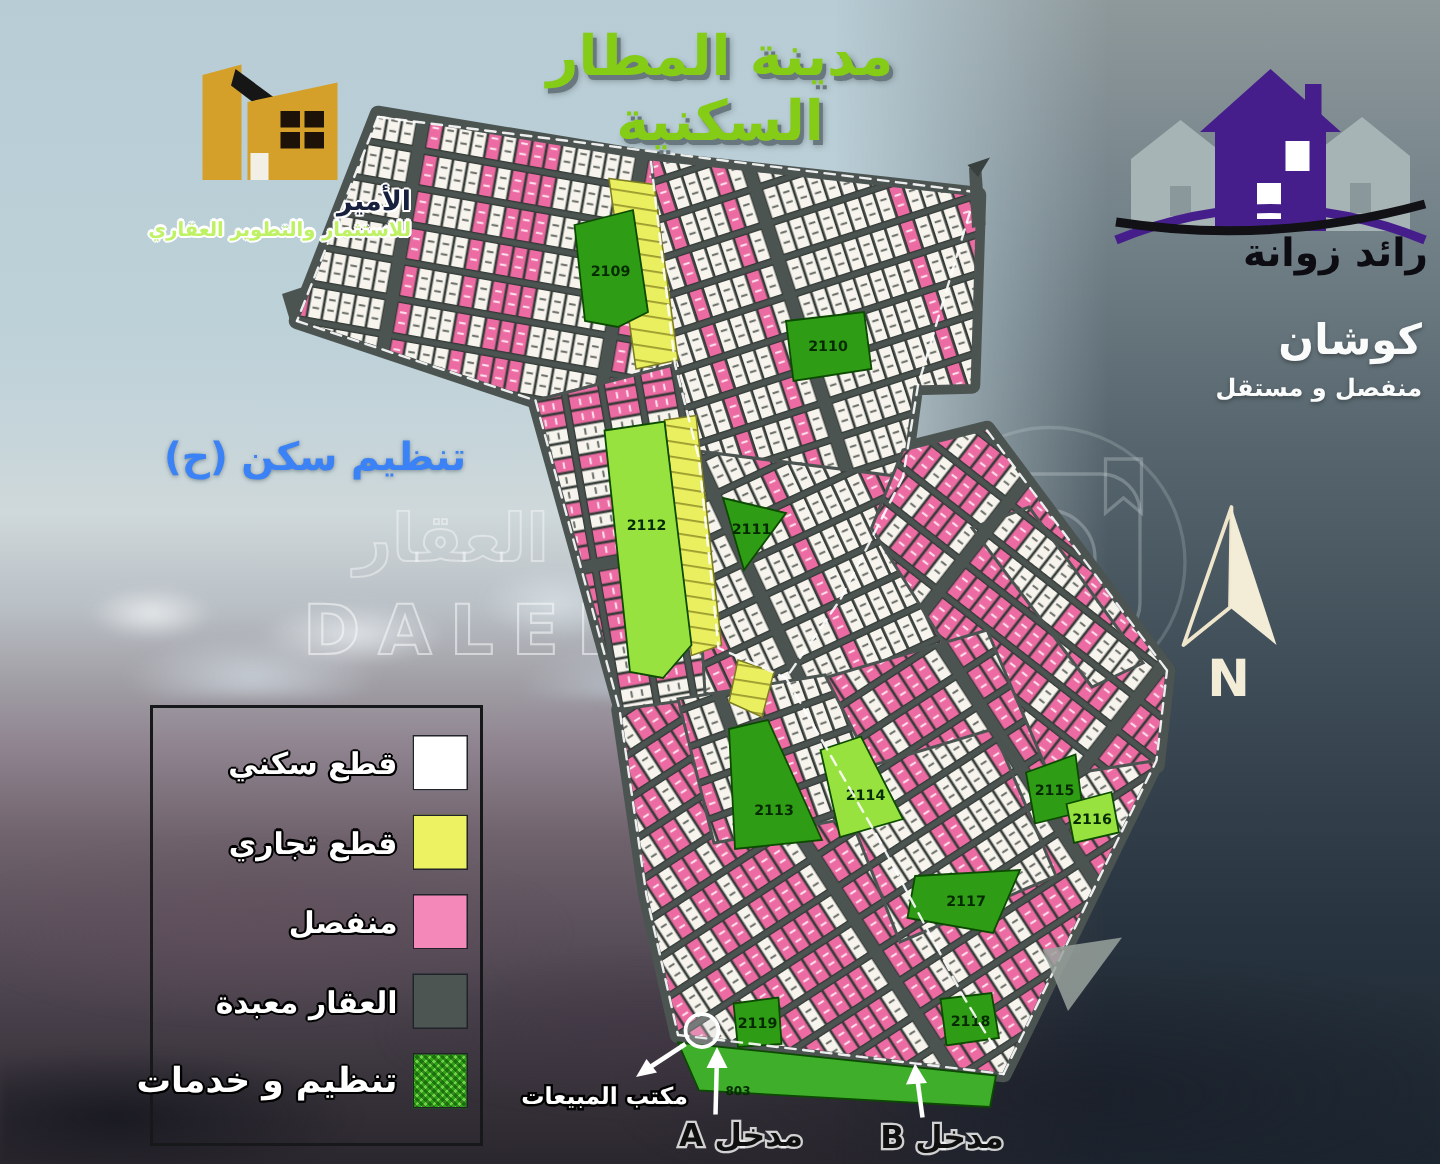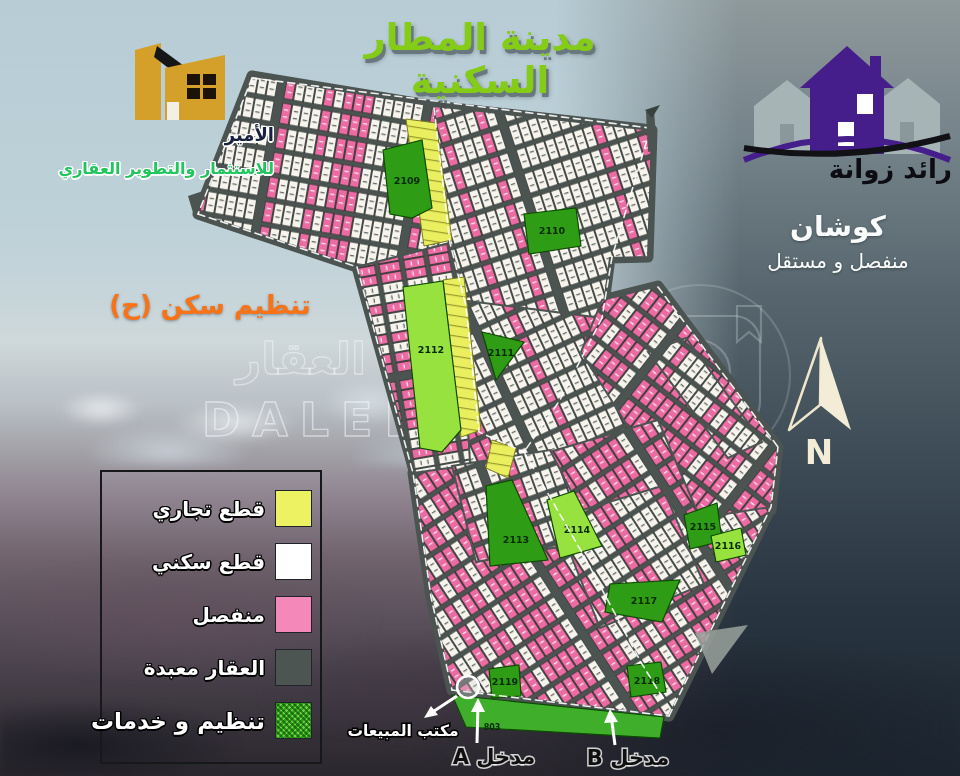--- a/index.html
+++ b/index.html
@@ -31,32 +31,32 @@
   .outline-b{text-shadow:-1.5px 0 #000,1.5px 0 #000,0 -1.5px #000,0 1.5px #000,
              -1px -1px #000,1px 1px #000,-1px 1px #000,1px -1px #000;}
   .outline-w{text-shadow:-1.5px 0 #fff,1.5px 0 #fff,0 -1.5px #fff,0 1.5px #fff,
              -1px -1px #fff,1px 1px #fff,-1px 1px #fff,1px -1px #fff;text-align:right;}
 
   .title{position:absolute;left:290px;top:16px;width:380px;text-align:center;
     font-size:37px;font-weight:bold;color:#84cc16;direction:rtl;
     text-shadow:2.5px 3.5px 0 #68787e,2.5px 3.5px 5px rgba(0,0,0,.35);}
 
   .zone-note{position:absolute;left:100px;top:290px;width:220px;text-align:center;
-    font-size:26px;font-weight:bold;color:#f97316;direction:rtl;
+    font-size:26px;font-weight:bold;color:#3b82f6;direction:rtl;
     text-shadow:0 1px 3px rgba(60,80,90,.55);}
 
-  .deed-note{position:absolute;right:12px;top:210px;width:220px;text-align:center;
+  .deed-note{position:absolute;right:12px;top:210px;width:220px;
     color:#fafcfc;direction:rtl;text-shadow:0 1px 3px rgba(0,0,0,.35);margin-left:20px;}
   .deed-note .l1{font-size:28px;font-weight:bold;letter-spacing:2px;}
-  .deed-note .l2{font-size:20px;font-weight:normal;margin-top:6px;}
+  .deed-note .l2{font-size:16px;font-weight:bold;margin-top:6px;}
 
   
   .amir{position:absolute;left:84px;top:34px;width:190px;text-align:center;direction:rtl;}
   .amir .nm{font-size:18px;font-weight:bold;color:#17203d;margin-top:-2px;}
-  .amir .tg{font-size:16px;font-weight:bold;color:#22c55e;margin-top:14px;white-space:nowrap;}
+  .amir .tg{font-size:13px;font-weight:bold;color:#bef264;margin-top:1px;white-space:nowrap;}
   .raed{position:absolute;right:8px;top:36px;width:220px;text-align:right;}
   .raed .nm{font-size:26px;font-weight:bold;color:#0c0c12;margin-top:-14px;direction:rtl;}
 
   
   .legend{position:absolute;left:100px;top:470px;width:222px;height:294px;
     border:2px solid #17181a;padding:10px 8px 0 4px;direction:rtl;}
   .legend .row{display:flex;align-items:center;gap:10px;height:53px;}
   .legend .sw{flex:0 0 37px;width:37px;height:37px;border:1px solid #20232a;}
   .legend .lbl{font-size:20px;font-weight:bold;color:#fff;white-space:nowrap;}
   .legend .row.big .lbl{font-size:23px;}
@@ -634,26 +634,26 @@
 
   <div class="zone-note">تنظيم سكن (ح)</div>
 
   <div class="deed-note">
     <div class="l1">كوشان</div>
     <div class="l2">منفصل و مستقل</div>
   </div>
 
   <div class="legend">
     <div class="row">
+      <span class="sw" style="background: rgb(255, 255, 255);"></span>
+      <span class="lbl outline-b">قطع سكني</span>
+    </div>
+    <div class="row">
       <span class="sw" style="background: rgb(237, 242, 98);"></span>
       <span class="lbl outline-b">قطع تجاري</span>
-    </div>
-    <div class="row">
-      <span class="sw" style="background: rgb(255, 255, 255);"></span>
-      <span class="lbl outline-b">قطع سكني</span>
     </div>
     <div class="row">
       <span class="sw" style="background: rgb(244, 137, 185);"></span>
       <span class="lbl outline-b">منفصل</span>
     </div>
     <div class="row">
       <span class="sw" style="background: rgb(76, 85, 82);"></span>
       <span class="lbl outline-b">العقار معبدة</span>
     </div>
     <div class="row big">

